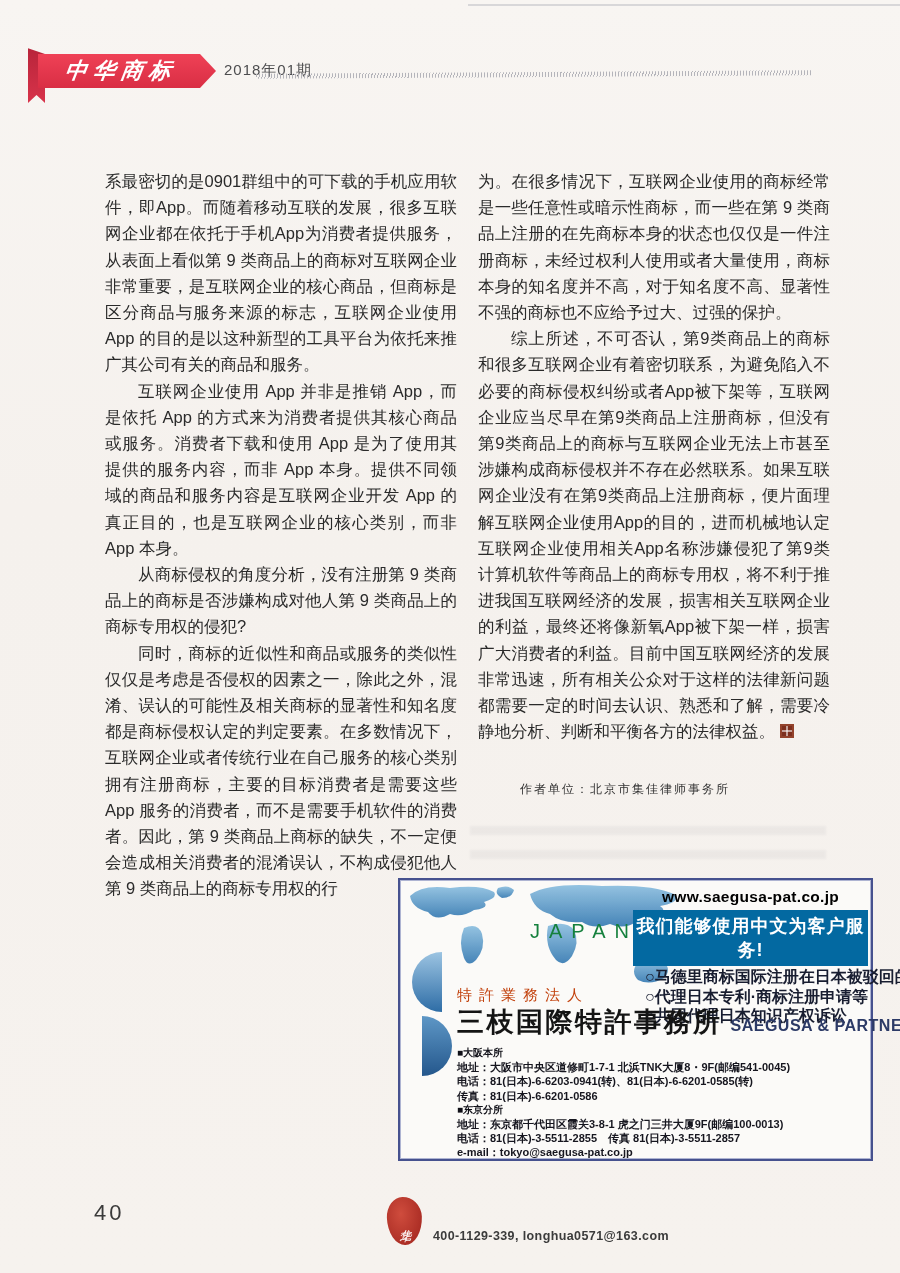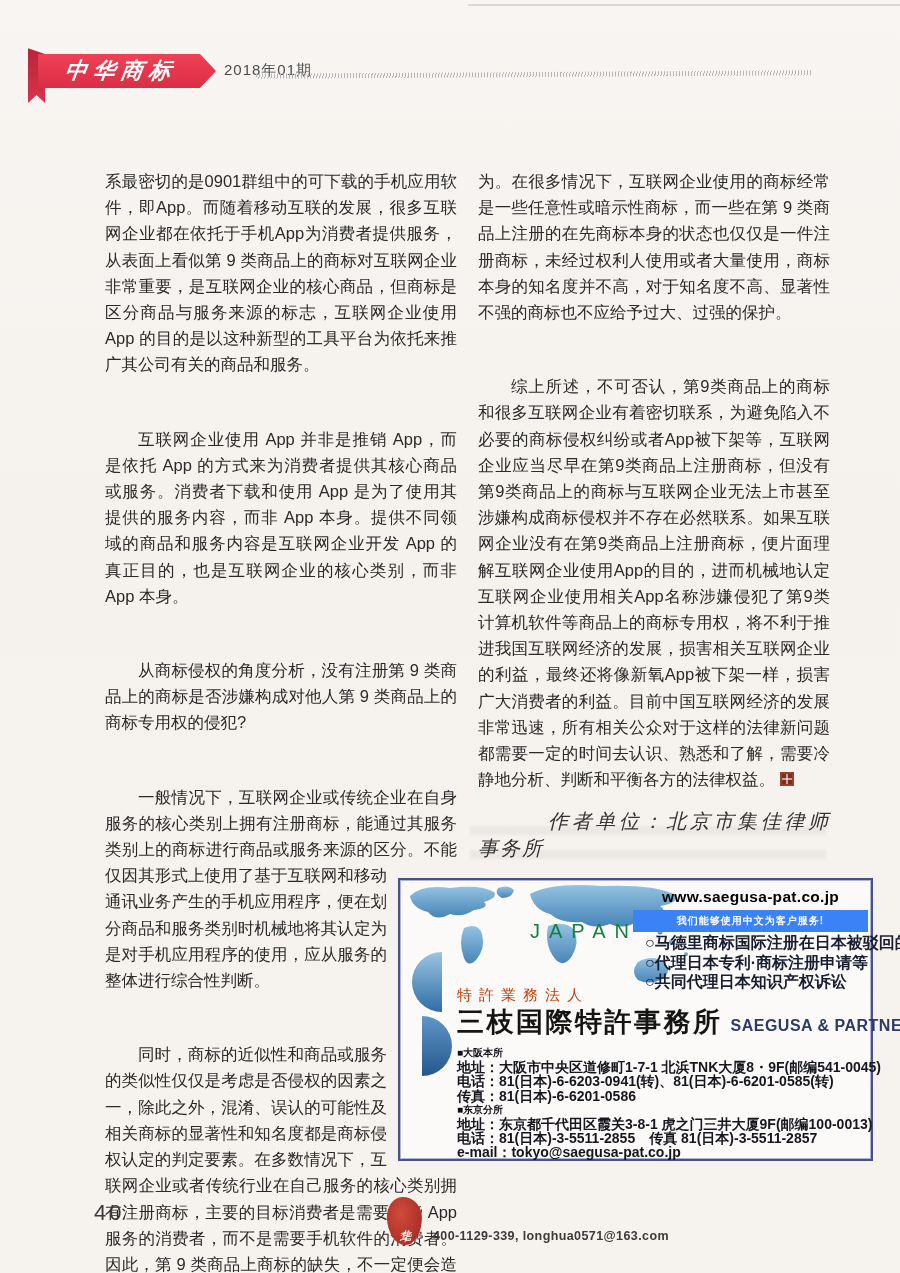--- a/index.html
+++ b/index.html
@@ -30,29 +30,29 @@
   .issue{position:absolute;left:224px;top:61px;font-size:15px;color:#4d4d4f;letter-spacing:1px;}
   .hatch{
     position:absolute;left:256px;top:72px;width:556px;height:5px;
     background:repeating-linear-gradient(100deg,#b4b4ba 0 1px,transparent 1px 3px);
     transform:rotate(-0.35deg);
   }
   
   .col{position:absolute;top:168px;width:352px;font-size:16.5px;line-height:26.2px;
        text-align:justify;color:#2a2a2a;}
   .col p{margin:0;}
-  .col p.ind{text-indent:2em;margin-top:48px;}
+  .col p.ind{text-indent:2em;}
   .col-left{left:105px;}
   .col-right{left:478px;}
   .float-push{float:right;width:0;height:708px;}
   .float-block{float:right;clear:right;width:70px;height:292px;}
   .author-note{
-    margin-top:16px;text-indent:3.5em;
-    font-family:"Liberation Serif",serif;font-style:italic;
-    font-size:20px;letter-spacing:2px;color:#333;
+    margin-top:32px;text-indent:3.5em;
+    font-family:"Liberation Serif",serif;
+    font-size:12px;letter-spacing:2px;color:#333;
   }
   .endmark{
     display:inline-block;width:14px;height:14px;margin-left:5px;vertical-align:-1px;
     background-color:#7d2f1e;
     background-image:linear-gradient(90deg,transparent 42%,rgba(255,255,255,.55) 42% 58%,transparent 58%),
                      linear-gradient(0deg,transparent 42%,rgba(255,255,255,.55) 42% 58%,transparent 58%);
     box-shadow:inset 0 0 0 2px #93422b;
   }
   .bleed{
     position:absolute;left:470px;top:826px;width:356px;height:46px;opacity:.05;
@@ -66,34 +66,34 @@
     box-shadow:inset 0 0 0 1px #aeb4d2;
   }
   .ad .map{position:absolute;left:2px;top:2px;}
   .ad .japan{
     position:absolute;left:96px;top:40px;font-size:20px;color:#15803d;
     letter-spacing:9px;font-weight:500;margin-left:34px;
   }
   .ad-right{position:absolute;left:233px;top:8px;width:235px;}
   .ad-web{font-size:15.5px;font-weight:bold;color:#000000;text-align:center;letter-spacing:.3px;}
   .ad-banner{
-    margin-top:4px;background:#3b82f6;color:#fff;font-weight:bold;font-size:10px;
+    margin-top:4px;background:#0369a1;color:#fff;font-weight:bold;font-size:18px;
     text-align:center;padding:4px 0;letter-spacing:1px;
   }
   .ad-svc{font-size:16px;font-weight:bold;color:#181d30;line-height:17.5px;margin-top:2px;white-space:nowrap;margin-left:12px;}
   .ad-svc:first-of-type{margin-top:6px;}
   .ad .logo{position:absolute;left:8px;top:70px;}
   .firm-type{position:absolute;left:57px;top:106px;font-size:15px;color:#c2410c;letter-spacing:7px;}
   .firm-row{position:absolute;left:57px;top:124px;white-space:nowrap;}
   .firm-name{font-family:"Liberation Serif",serif;font-weight:600;font-size:27px;
              color:#141414;letter-spacing:2.5px;text-align:right;}
   .firm-en{font-size:16px;font-weight:bold;color:#2c3a66;letter-spacing:.5px;margin-left:8px;}
   .offices{position:absolute;left:57px;top:166px;width:405px;}
   .office-title{font-size:10px;font-weight:bold;color:#101018;line-height:14.2px;}
-  .office-line{font-size:14px;font-weight:bold;color:#16161f;line-height:14.2px;white-space:nowrap;}
+  .office-line{font-size:11px;font-weight:bold;color:#16161f;line-height:14.2px;white-space:nowrap;}
   
   .pageno{position:absolute;left:94px;top:1200px;font-size:22px;color:#3a3a3a;letter-spacing:3px;}
   .seal{
     position:absolute;left:387px;top:1197px;width:35px;height:48px;
     background:radial-gradient(ellipse at 40% 35%,#cf4c3d,#ad2f26 70%);
     border-radius:46% 54% 50% 50% / 42% 42% 58% 58%;
     display:flex;align-items:center;justify-content:center;transform:rotate(-2deg);
   }
   .seal span{
     writing-mode:vertical-rl;color:rgba(255,255,255,.92);font-size:12px;
@@ -116,21 +116,20 @@
   </div>
   <div class="issue">2018年01期</div>
   <div class="hatch"></div>
 
   <div class="col col-left">
     <div class="float-push"></div>
     <div class="float-block"></div>
     <p>系最密切的是0901群组中的可下载的手机应用软件，即App。而随着移动互联的发展，很多互联网企业都在依托于手机App为消费者提供服务，从表面上看似第 9 类商品上的商标对互联网企业非常重要，是互联网企业的核心商品，但商标是区分商品与服务来源的标志，互联网企业使用App 的目的是以这种新型的工具平台为依托来推广其公司有关的商品和服务。</p>
     <p class="ind">互联网企业使用 App 并非是推销 App，而是依托 App 的方式来为消费者提供其核心商品或服务。消费者下载和使用 App 是为了使用其提供的服务内容，而非 App 本身。提供不同领域的商品和服务内容是互联网企业开发 App 的真正目的，也是互联网企业的核心类别，而非 App 本身。</p>
     <p class="ind">从商标侵权的角度分析，没有注册第 9 类商品上的商标是否涉嫌构成对他人第 9 类商品上的商标专用权的侵犯?</p>
-    <p class="ind">一般情况下，互联网企业或传统企业在自身服务的核心类别上拥有注册商标，能通过其服务类别上的商标进行商品或服务来源的区分。不能仅因其形式上使用了基于互联网和移动通讯业务产生的手机应用程序，便在划分商品和服务类别时机械地将其认定为是对手机应用程序的使用，应从服务的整体进行综合性判断。</p>
     <p class="ind">同时，商标的近似性和商品或服务的类似性仅仅是考虑是否侵权的因素之一，除此之外，混淆、误认的可能性及相关商标的显著性和知名度都是商标侵权认定的判定要素。在多数情况下，互联网企业或者传统行业在自己服务的核心类别拥有注册商标，主要的目标消费者是需要这些 App 服务的消费者，而不是需要手机软件的消费者。因此，第 9 类商品上商标的缺失，不一定便会造成相关消费者的混淆误认，不构成侵犯他人第 9 类商品上的商标专用权的行</p>
   </div>
 
   <div class="col col-right">
     <p>为。在很多情况下，互联网企业使用的商标经常是一些任意性或暗示性商标，而一些在第 9 类商品上注册的在先商标本身的状态也仅仅是一件注册商标，未经过权利人使用或者大量使用，商标本身的知名度并不高，对于知名度不高、显著性不强的商标也不应给予过大、过强的保护。</p>
     <p class="ind"><span>综上所述，不可否认，第9类商品上的商标和很多互联网企业有着密切联系，为避免陷入不必要的商标侵权纠纷或者App被下架等，互联网企业应当尽早在第9类商品上注册商标，但没有第9类商品上的商标与互联网企业无法上市甚至涉嫌构成商标侵权并不存在必然联系。如果互联网企业没有在第9类商品上注册商标，便片面理解互联网企业使用App的目的，进而机械地认定互联网企业使用相关App名称涉嫌侵犯了第9类计算机软件等商品上的商标专用权，将不利于推进我国互联网经济的发展，损害相关互联网企业的利益，最终还将像新氧App被下架一样，损害广大消费者的利益。目前中国互联网经济的发展非常迅速，所有相关公众对于这样的法律新问题都需要一定的时间去认识、熟悉和了解，需要冷静地分析、判断和平衡各方的法律权益。</span><span class="endmark"></span></p>
     <div class="author-note">作者单位：北京市集佳律师事务所</div>
   </div>
 
   <div class="bleed"></div>

